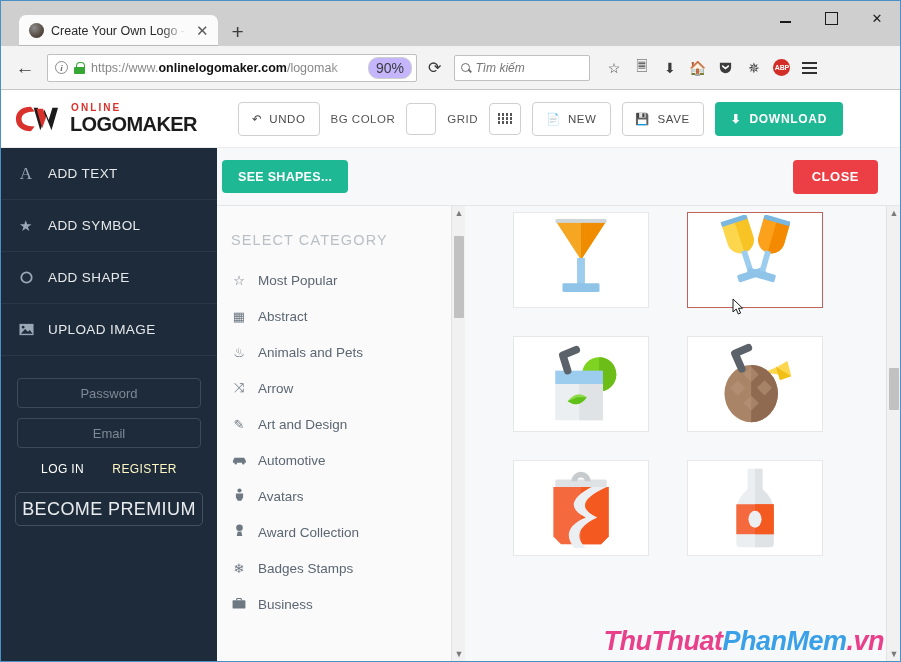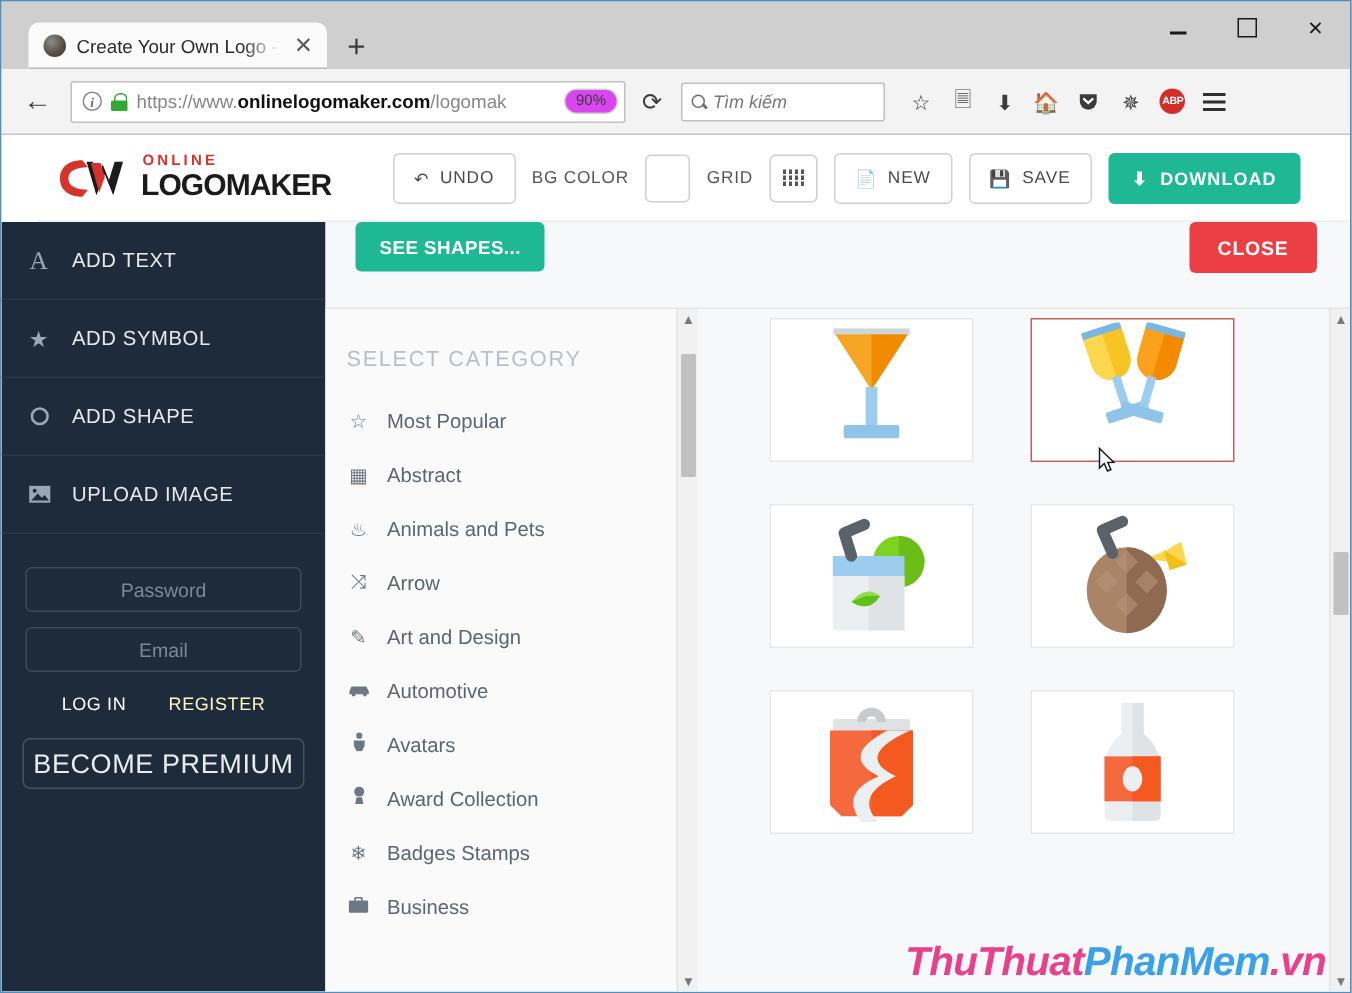--- a/index.html
+++ b/index.html
@@ -104,21 +104,21 @@
     background:#35a735; border-radius:1px;
   }
   .url-text {
     font-size: 12.5px; color: #878787; white-space: nowrap;
     overflow: hidden; flex: 1 1 auto;
     -webkit-mask-image: linear-gradient(to right,#000 88%,transparent 100%);
             mask-image: linear-gradient(to right,#000 88%,transparent 100%);
   }
   .url-text b { color: #111; font-weight: 600; }
   .zoom-badge {
-    font-size: 10px; color: #3c3c3c; background: #d946ef;
+    font-size: 14px; color: #3c3c3c; background: #c4b5fd;
     border: 1px solid #cfcfcf; border-radius: 10px;
     padding: 2px 7px; flex: 0 0 auto;
   }
   .reload { font-size: 16px; color: #3b3b3b; cursor: pointer; padding: 0 4px;}
   .searchbar {
     width: 136px; height: 26px; background: #fff;
     border: 1px solid #c0c0c0; border-radius: 2px;
     display: flex; align-items: center; gap: 5px; padding: 0 6px;
     margin-left: 2px;
   }
@@ -142,21 +142,21 @@
   .hamburger { display:flex; flex-direction:column; gap:3px; }
   .hamburger i { display:block; width:15px; height:2px; background:#2f2f2f; }
 
   
   .viewport { flex: 1 1 auto; position: relative; background: #fff; overflow: hidden; display:flex; flex-direction:column;}
 
   
   .appheader {
     height: 58px; flex: 0 0 58px; background: #fff;
     display: flex; align-items: center; padding: 0 12px 0 14px;
-    gap: 11px; border-bottom: 1px solid #ececec; margin-left: 24px;
+    gap: 11px; border-bottom: 1px solid #ececec;
   }
   .brand { display: flex; align-items: center; gap: 0; width: 212px; }
   .brand-mark { width: 58px; height: 30px; flex: 0 0 auto; }
   .brand-words { display: flex; flex-direction: column; line-height: 1; margin-left: -3px;}
   .brand-online {
     font-size: 10px; font-weight: bold; color: #d9322c; letter-spacing: 2.1px;
     margin-left: 1px;
   }
   .brand-logomaker {
     font-size: 20px; font-weight: bold; color: #1b1b1b; letter-spacing: -0.6px;
@@ -208,22 +208,22 @@
   .register { color: #fef9c3; font-size: 12px; letter-spacing: .4px; cursor: pointer;}
   .premium {
     margin: 16px 14px 0 14px; height: 34px; border: 1px solid #44525f;
     border-radius: 5px; color: #e9ecef; font-size: 18px; letter-spacing: .4px;
     display: flex; align-items: center; justify-content: center; cursor: pointer;
   }
 
   
   .modal { flex: 1 1 auto; background: #f7f8f9; display: flex; flex-direction: column; min-width: 0;}
   .modal-top {
-    height: 57px; flex: 0 0 57px; display: flex; align-items: flex-start;
-    justify-content: space-between; padding: 0 22px 0 20px;
+    height: 57px; flex: 0 0 57px; display: flex; align-items: center;
+    justify-content: space-between; padding: 0 22px 0 5px;
   }
   .see-shapes {
     background: #1fb894; color: #fff; border: none; border-radius: 4px;
     height: 33px; padding: 0 16px; font-size: 12.5px; font-weight: bold;
     letter-spacing: .3px; cursor: pointer;
   }
   .close-btn {
     background: #ec3f45; color: #fff; border: none; border-radius: 4px;
     height: 34px; padding: 0 19px; font-size: 13px; font-weight: bold;
     letter-spacing: .5px; cursor: pointer;

